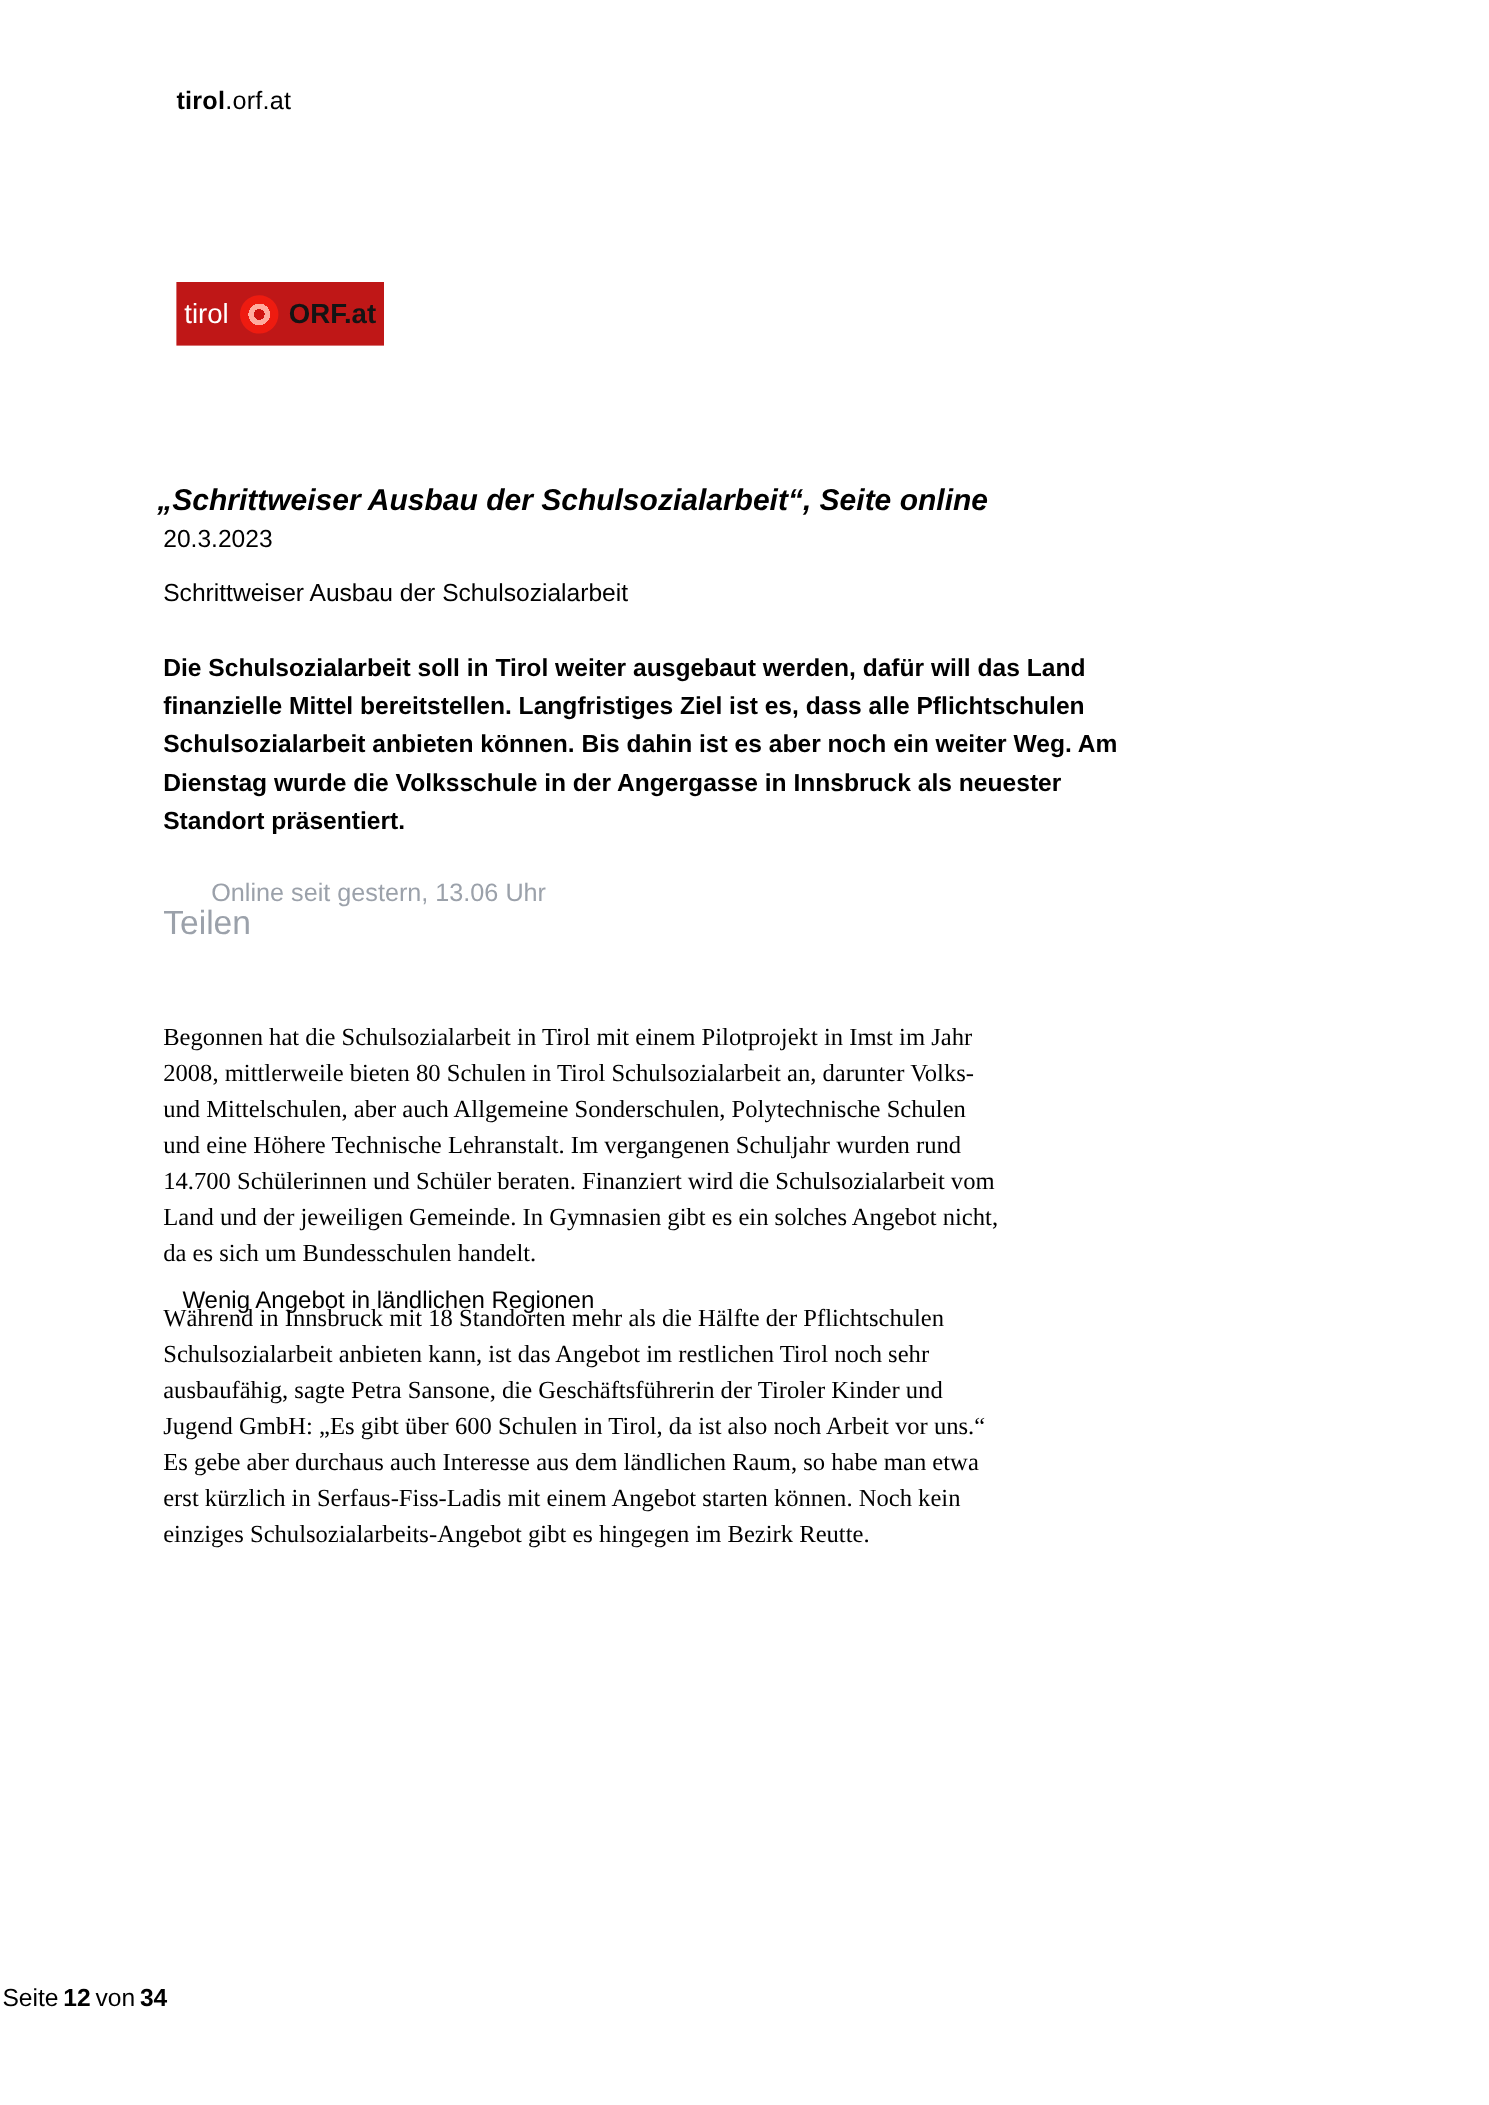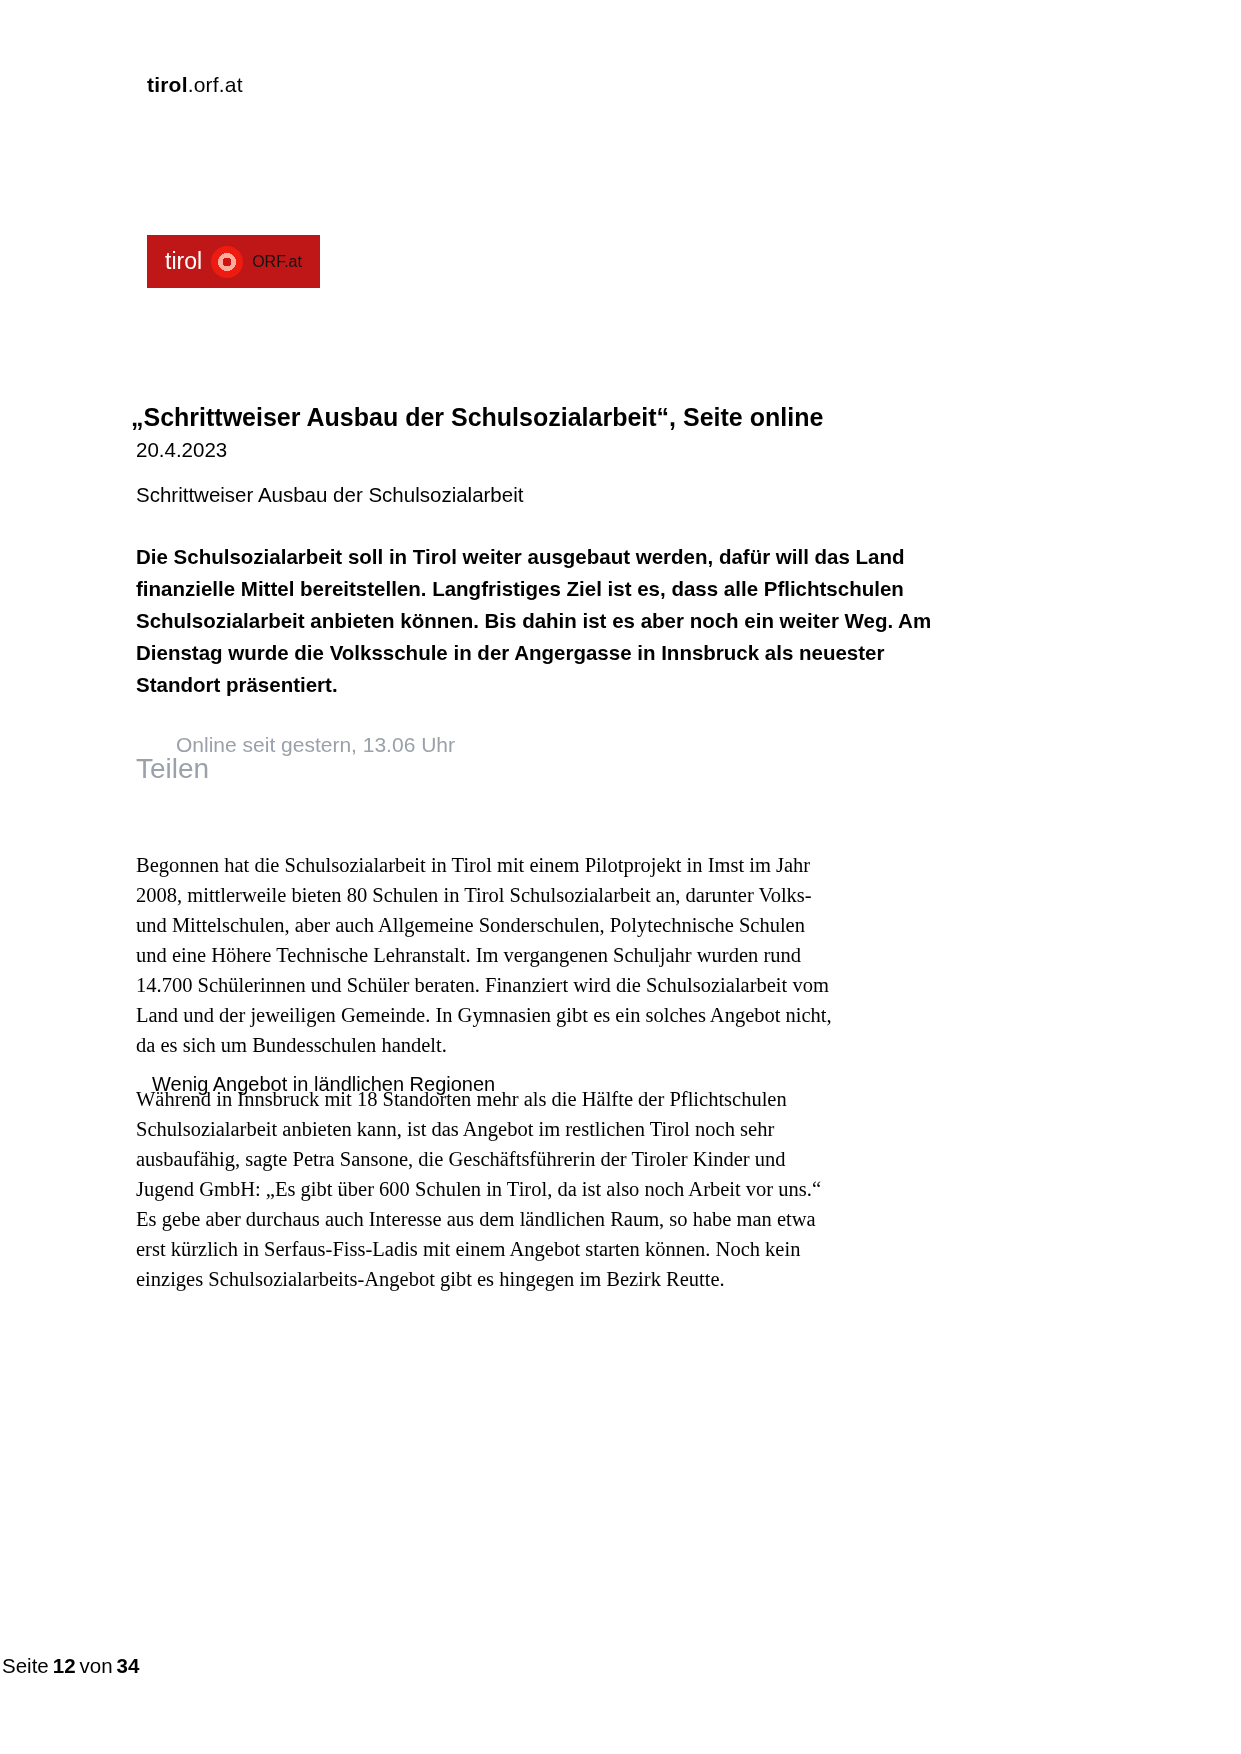--- a/index.html
+++ b/index.html
@@ -43,30 +43,31 @@
     width: 32px; height: 32px;
     border-radius: 50%;
     background: radial-gradient(circle,
       var(--logo-eye-center, #cf1310) 0 4.5px,
       var(--logo-eye-ring, #ffab9e) 4.5px 9px,
       var(--logo-eye-outer, #ee1b10) 9px 100%);
     flex: 0 0 auto;
   }
   .logo-orf {
     color: var(--logo-orf-text, #141414);
-    font-weight: 400;
-    font-size: 16px;
+    font-weight: 700;
+    font-size: 23px;
   }
 
   .title {
     left: 131px; top: 403px;
     margin: 0;
     font-size: 25px;
     font-weight: 700;
     white-space: nowrap;
+    font-style: italic;
   }
   .date {
     left: 136px; top: 438px;
     font-size: 20.5px;
   }
   .kicker {
     left: 136px; top: 483px;
     font-size: 20.5px;
   }
   .lead {
@@ -119,21 +120,21 @@
   <div class="abs site-label"><span class="b">tirol</span><span>.orf.at</span></div>
 
   <div class="abs logo">
     <span class="logo-tirol">tirol</span>
     <span class="eye"></span>
     <span class="logo-orf">ORF.at</span>
   </div>
 
   <h1 class="abs title">„Schrittweiser Ausbau der Schulsozialarbeit“, Seite online</h1>
 
-  <div class="abs date">20.4.2023</div>
+  <div class="abs date">20.3.2023</div>
 
   <div class="abs kicker">Schrittweiser Ausbau der Schulsozialarbeit</div>
 
   <div class="abs lead">Die Schulsozialarbeit soll in Tirol weiter ausgebaut werden, dafür will das Land
 finanzielle Mittel bereitstellen. Langfristiges Ziel ist es, dass alle Pflichtschulen
 Schulsozialarbeit anbieten können. Bis dahin ist es aber noch ein weiter Weg. Am
 Dienstag wurde die Volksschule in der Angergasse in Innsbruck als neuester
 Standort präsentiert.</div>
 
   <div class="abs meta">Online seit gestern, 13.06 Uhr</div>

